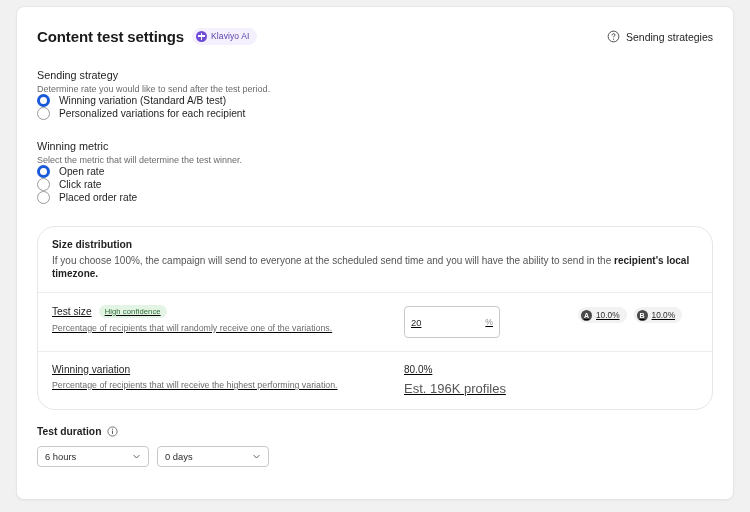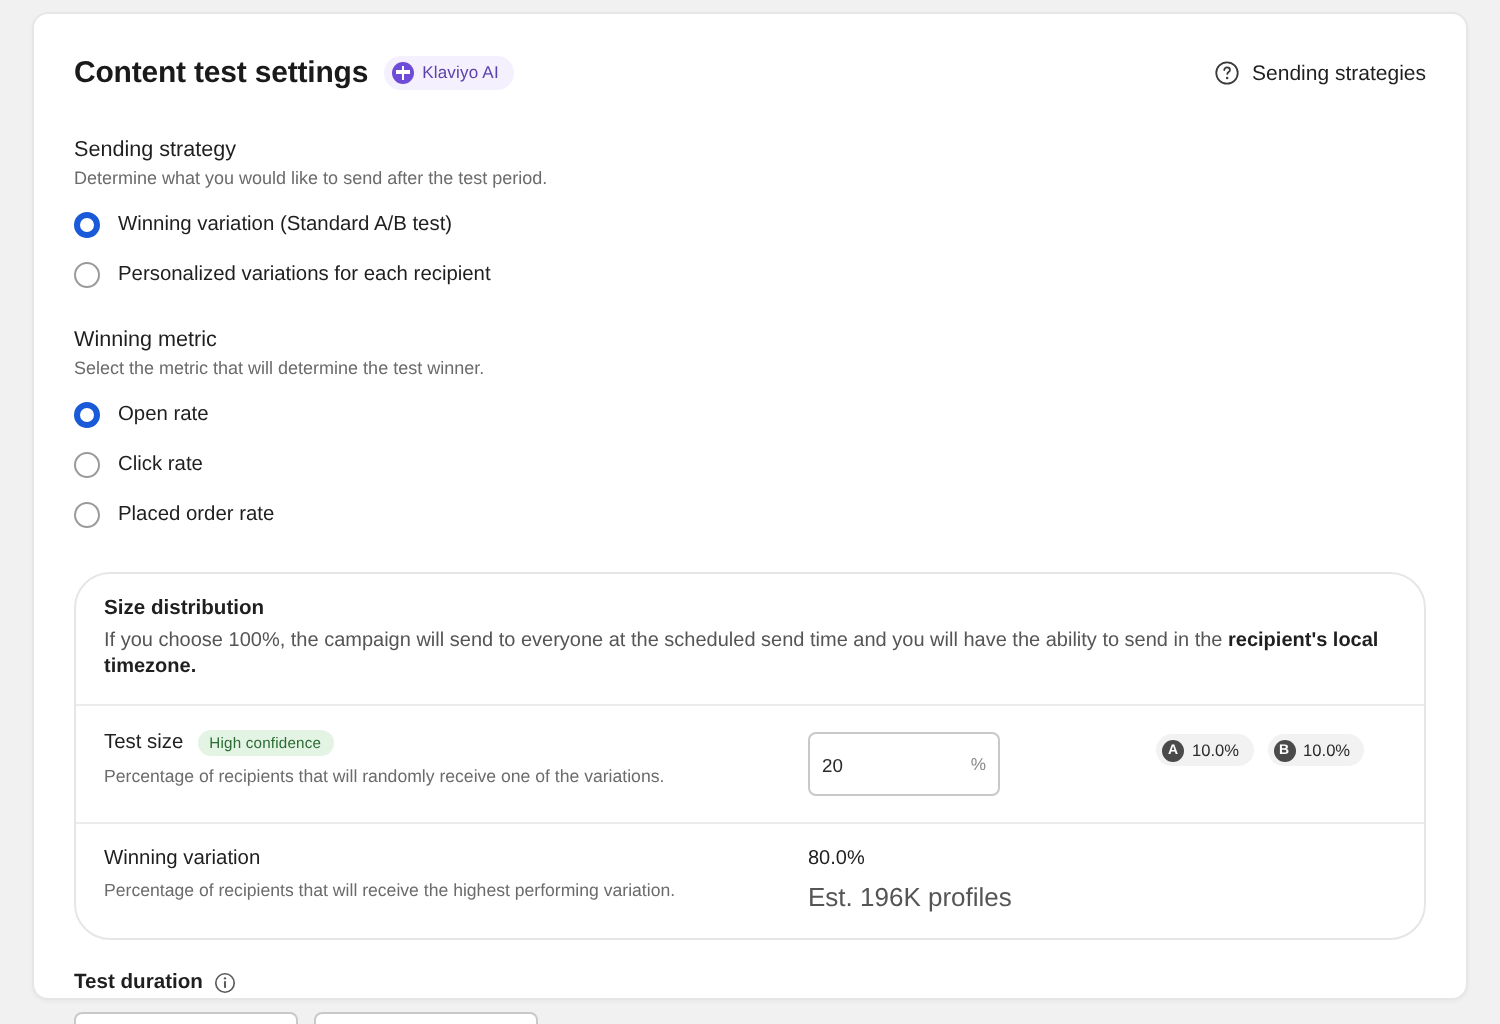--- a/index.html
+++ b/index.html
@@ -97,21 +97,20 @@
   .sec-sub {
     font-size: 9px;
     color: #6b6b6b;
     margin-top: 3px;
   }
 
   .radio-row {
     display: flex;
     align-items: center;
     gap: 9px;
-    margin-top: 12px;
     cursor: pointer;
   }
   .radio {
     width: 13px; height: 13px;
     border-radius: 50%;
     border: 1.4px solid #9a9a9a;
     box-sizing: border-box;
     background: #fff;
     flex: none;
   }
@@ -143,20 +142,21 @@
     margin-top: 4px;
     line-height: 1.3;
   }
   .dist-head .p b { font-weight: bold; color: #1f1f1f; }
 
   .dist-row {
     border-top: 1px solid #ececec;
     padding: 12px 14px 13px 14px;
     display: flex;
     align-items: flex-start;
+    text-decoration: underline;
   }
   .dist-row .left { width: 352px; flex: none; }
   .dist-row .rowtitle {
     font-size: 10.2px;
     color: #1f1f1f;
     display: flex;
     align-items: center;
     gap: 7px;
   }
   .conf-badge {
@@ -269,21 +269,21 @@
           <circle cx="8" cy="8" r="6.6" fill="none" stroke="#3a3a3a" stroke-width="1.1"></circle>
           <path d="M6.3 6.2c0-1 .8-1.7 1.8-1.7s1.7.7 1.7 1.6c0 1.3-1.6 1.3-1.6 2.5" fill="none" stroke="#3a3a3a" stroke-width="1.1" stroke-linecap="round"></path>
           <circle cx="8.1" cy="11.1" r="0.75" fill="#3a3a3a"></circle>
         </svg>
         <span>Sending strategies</span>
       </div>
     </div>
 
     <div class="sec">
       <div class="sec-title">Sending strategy</div>
-      <div class="sec-sub">Determine what you would like to send after the test period.</div>
+      <div class="sec-sub">Determine rate you would like to send after the test period.</div>
 
       <div class="radio-row">
         <span class="radio on"></span>
         <span class="radio-label">Winning variation (Standard A/B test)</span>
       </div>
       <div class="radio-row">
         <span class="radio"></span>
         <span class="radio-label">Personalized variations for each recipient</span>
       </div>
     </div>

